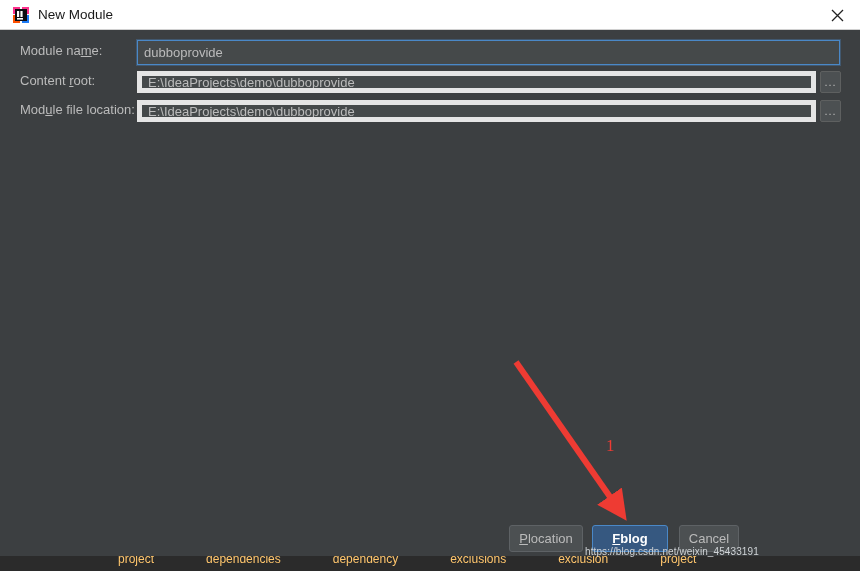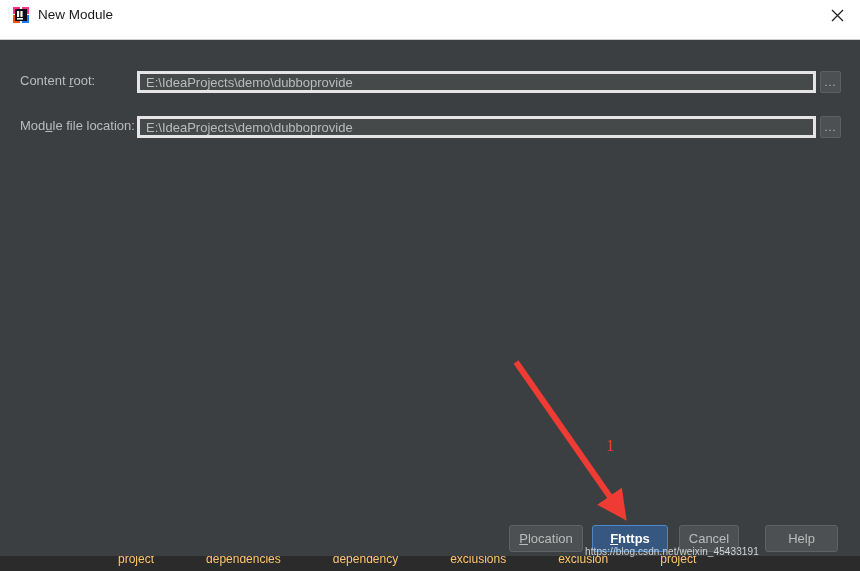--- a/index.html
+++ b/index.html
@@ -49,21 +49,21 @@
     height: 556px;
     background: #3c3f41;
     box-sizing: border-box;
   }
 
   
   .titlebar {
     position: absolute;
     left: 0; top: 0;
     width: 860px;
-    height: 40px;
+    height: 30px;
     background: #ffffff;
     border-bottom: 1px solid #d0d0d0;
     box-sizing: border-box;
   }
   .title-icon {
     position: absolute;
     left: 12px;
     top: 6px;
     width: 18px;
     height: 18px;
@@ -91,21 +91,21 @@
 
   
   .form-row {
     position: absolute;
     left: 0;
     width: 860px;
     height: 24px;
   }
   .row1 { top: 40px; height: 24px; }
   .row2 { top: 71px; height: 22px; padding-left: 48px; }
-  .row3 { top: 116px; height: 37px; }
+  .row3 { top: 100px; height: 37px; }
 
   .field-label {
     position: absolute;
     left: 20px;
     top: 3px;
     font-size: 13px;
     color: #bbbbbb;
     white-space: nowrap;
     font-family: "Liberation Sans", sans-serif;
   }
@@ -117,21 +117,21 @@
 
   .text-input {
     position: absolute;
     box-sizing: border-box;
     background: #45494a;
     color: #bbbbbb;
     font-size: 13px;
     font-family: "Liberation Sans", sans-serif;
     padding: 0 6px;
     outline: none;
-    border: 3px solid #e5e5e5;
+    border: 5px solid #e5e5e5;
   }
   .text-input.focused {
     border: 1px solid #4a88c7;
     box-shadow: 0 0 0 1px rgba(74,136,199,0.35);
   }
 
   #module-name-input {
     left: 137px;
     top: 0px;
     width: 703px;
@@ -257,20 +257,24 @@
         </svg>
       </span>
       <span class="title-text">New Module</span>
       <span class="close-btn">
         <svg width="13" height="13" viewBox="0 0 13 13">
           <path d="M1 1 L12 12 M12 1 L1 12" stroke="#222222" stroke-width="1.3" fill="none"></path>
         </svg>
       </span>
     </div>
 
+    <div class="form-row row1">
+      <span class="field-label"><span>Module na</span><u>m</u><span>e:</span></span>
+      <input id="module-name-input" class="text-input focused" type="text" value="dubboprovide" style="">
+    </div>
 
     <div class="form-row row2">
       <span class="field-label"><span>Content </span><u>r</u><span>oot:</span></span>
       <input id="content-root-input" class="text-input" type="text" value="E:\IdeaProjects\demo\dubboprovide" style="">
       <span class="browse-btn">...</span>
     </div>
 
     <div class="form-row row3">
       <span class="field-label"><span>Mod</span><u>u</u><span>le file location:</span></span>
       <input id="module-file-input" class="text-input" type="text" value="E:\IdeaProjects\demo\dubboprovide" style="">
@@ -278,27 +282,24 @@
     </div>
 
     <div class="btn" id="btn-previous">
         <span></span>
         <u>P</u>
         <span>location</span>
       </div>
     <div class="btn" id="btn-finish">
         <span></span>
         <u>F</u>
-        <span>https</span>
+        <span>blog</span>
       </div>
     <div class="btn" id="btn-cancel">
         <span>Cancel</span>
-      </div>
-    <div class="btn" id="btn-help">
-        <span>Help</span>
       </div>
 
   </div>
 
   <div class="annotation-layer">
     <svg width="860" height="571" style="position:absolute;left:0;top:0;">
       <defs>
         <marker id="arrowhead" markerWidth="5" markerHeight="5" refX="1.6" refY="2.5" orient="auto">
           <polygon points="0,0 5,2.5 0,5" fill="#ee3b33"></polygon>
         </marker>

